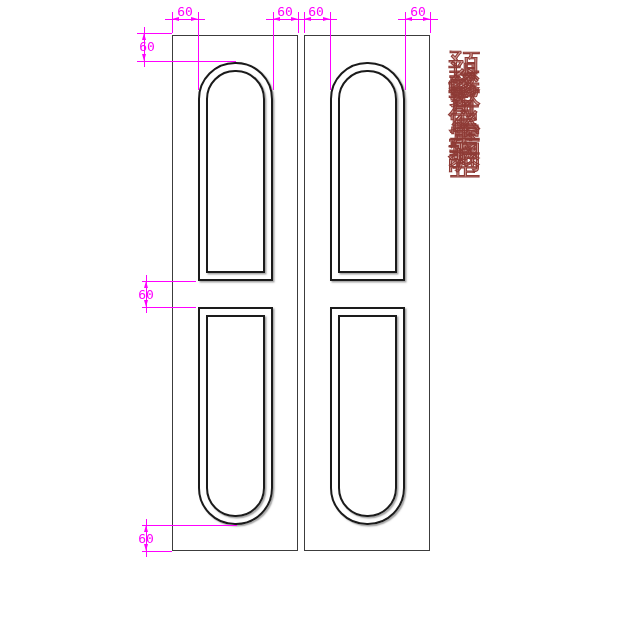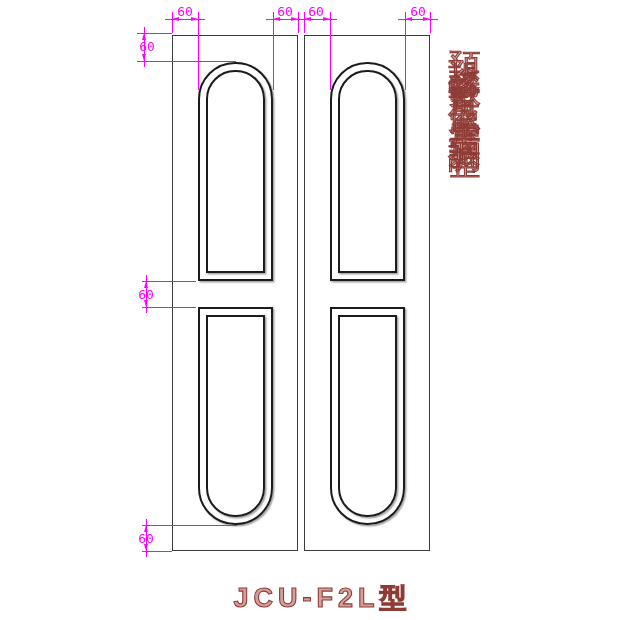--- a/index.html
+++ b/index.html
@@ -126,15 +126,14 @@
     <div class="dl-h" style="left:142px;top:525px;width:95px;"></div>
     <div class="dl-h" style="left:142px;top:551px;width:30px;"></div>
     <div class="dl-v" style="left:146px;top:519px;height:38px;"></div>
     <i class="ar u" style="left:144px;top:525px;"></i>
     <i class="ar d" style="left:144px;top:544px;"></i>
     <span class="dim-label" style="left:133px;top:532px;width:26px;">60</span>
   </div>
 
   <div id="side-note" class="outline-red">預設參數皆可依客戶需求調整</div>
 
-  <div id="drawing-title" class="outline-red">JCU-F2L型</div>
 
 </div>
 
 </body></html>

